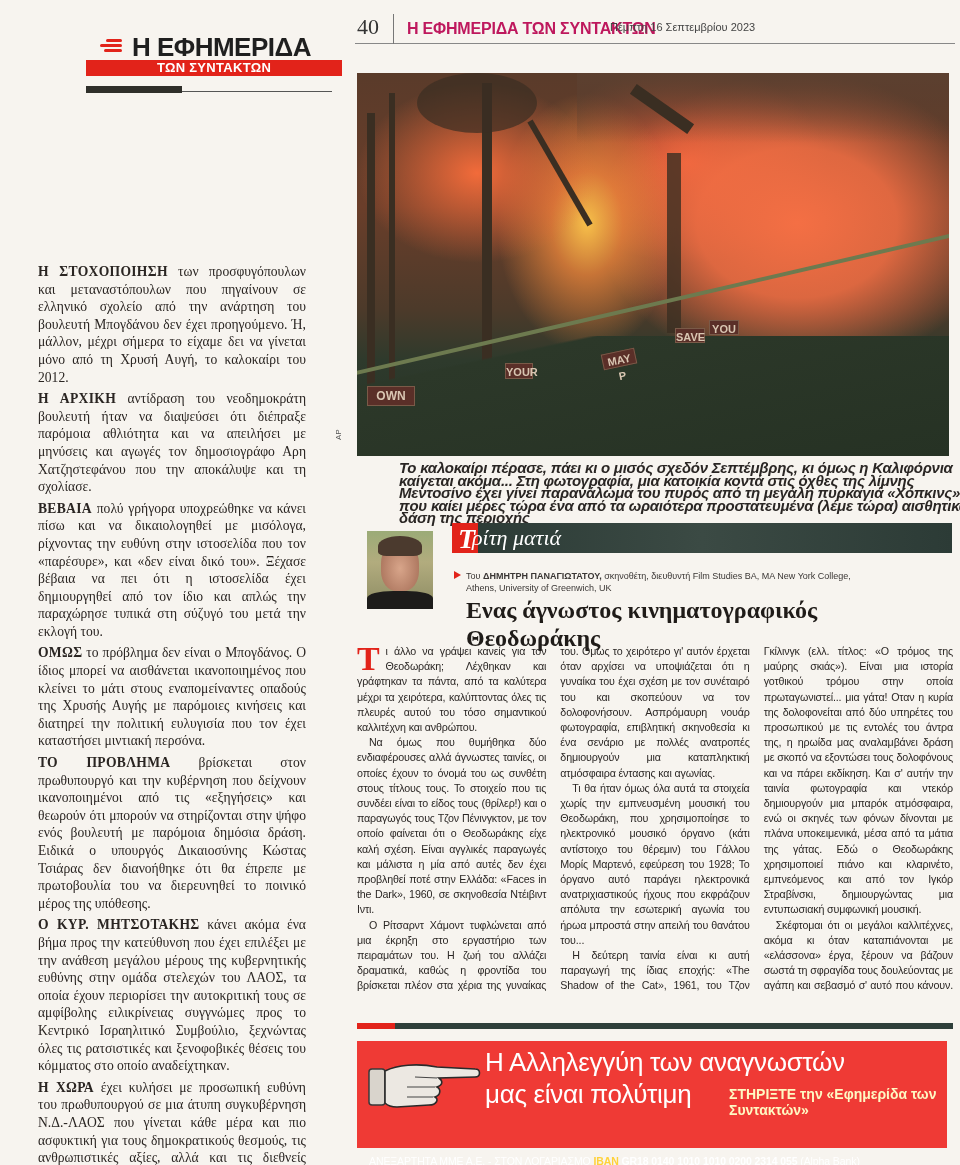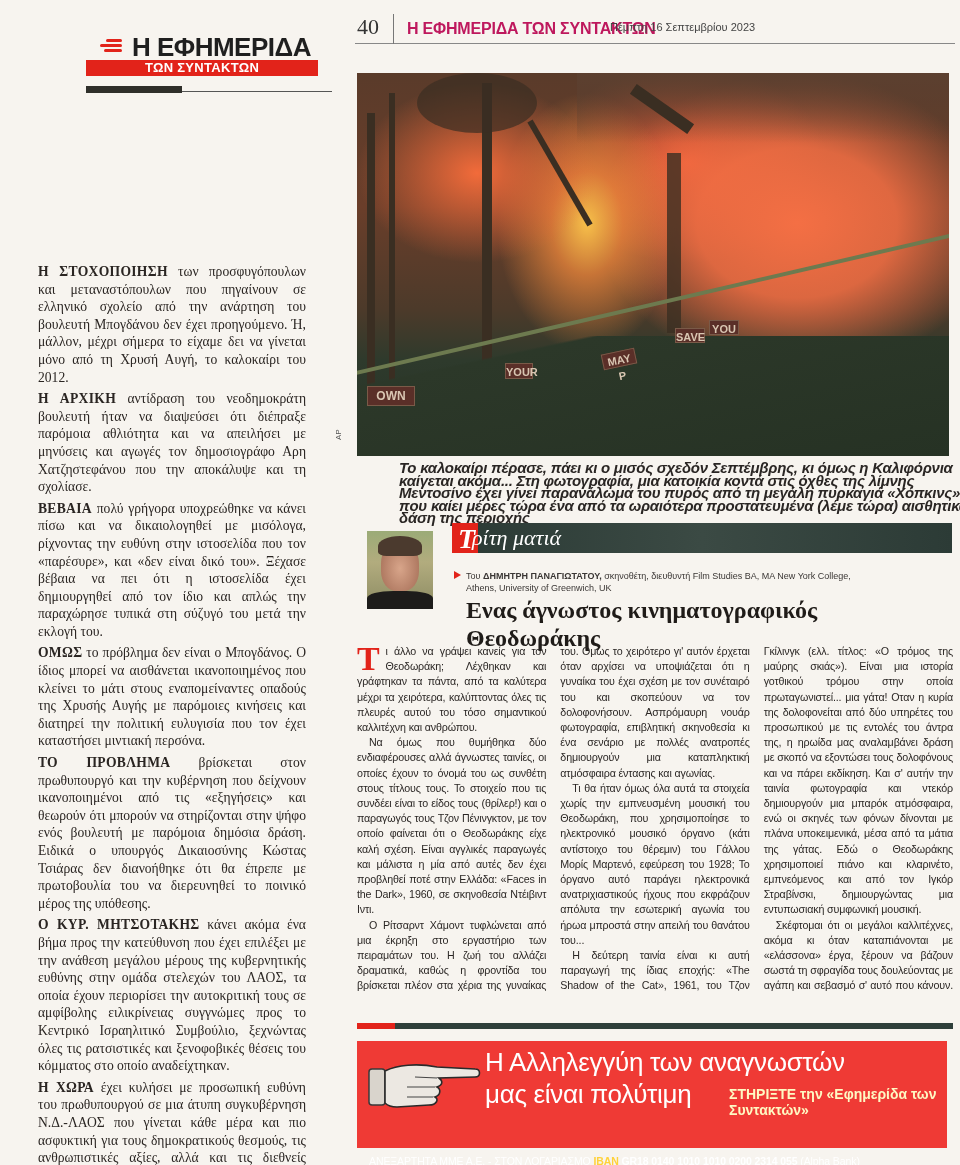--- a/index.html
+++ b/index.html
@@ -20,21 +20,21 @@
   }
   .masthead .speed span {
     position: absolute; height: 3px; background: #e2231a; border-radius: 2px;
   }
   .masthead .logo-main {
     position: absolute; left: 46px; top: 2px;
     font-family: "Liberation Sans", sans-serif; font-weight: bold;
     font-size: 26px; letter-spacing: -0.5px; color: #1f1f1f; line-height: 30px;
   }
   .masthead .logo-sub {
-    position: absolute; left: 0; top: 30px; width: 232px; height: 16px;
+    position: absolute; left: 0; top: 30px; width: 256px; height: 16px;
     background: #e2231a; color: #fff; font-weight: bold; font-size: 13px;
     text-align: center; line-height: 16px; letter-spacing: 0.3px;
   }
   .section-label {
     margin-top: 12px;
     font-family: "Liberation Serif", serif; font-style: italic;
     font-size: 28px; color: #4b4642; line-height: 32px;
   }
   .rule {
     margin-top: 10px; height: 7px; position: relative;

